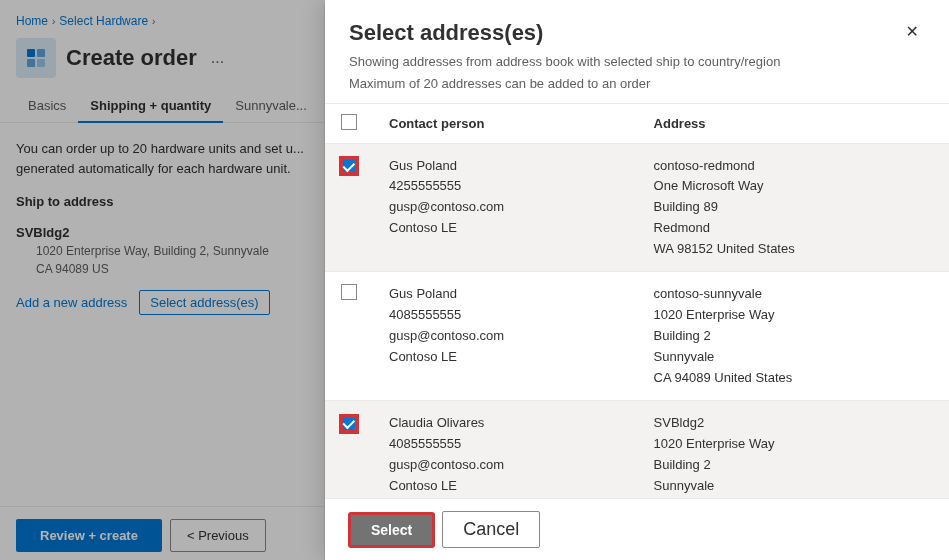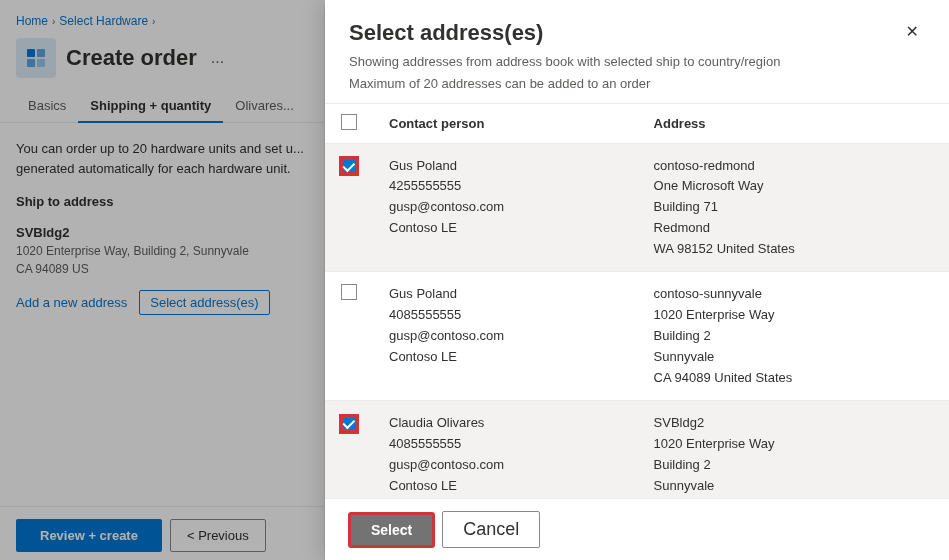--- a/index.html
+++ b/index.html
@@ -86,20 +86,21 @@
     }
     .address-name {
       font-weight: 600;
       font-size: 13px;
       margin-bottom: 2px;
     }
     .address-detail {
       font-size: 12px;
       color: #605e5c;
       line-height: 1.5;
+      margin-left: 20px;
     }
 
     .address-actions {
       display: flex;
       gap: 12px;
       margin-top: 12px;
       align-items: center;
     }
     .link-btn {
       color: #0078d4;
@@ -334,21 +335,21 @@
         <rect x="13" y="13" width="8" height="8" rx="1" fill="#0078d4" opacity="0.3"></rect>
       </svg>
     </div>
     <span class="page-title">Create order</span>
     <span class="page-menu">...</span>
   </div>
 
   <div class="tabs">
     <div class="tab">Basics</div>
     <div class="tab active">Shipping + quantity</div>
-    <div class="tab">Olivares...</div>
+    <div class="tab">Sunnyvale...</div>
   </div>
 
   <div class="left-content">
     <p>You can order up to 20 hardware units and set u... generated automatically for each hardware unit.</p>
 
     <div class="section-label">Ship to address</div>
     <div class="address-name">SVBldg2</div>
     <div class="address-detail">
       1020 Enterprise Way, Building 2, Sunnyvale<br>CA 94089 US
     </div>
@@ -396,21 +397,21 @@
           </td>
           <td>
             <div class="contact-name">Gus Poland</div>
             <div class="contact-detail">4255555555</div>
             <div class="contact-detail">gusp@contoso.com</div>
             <div class="contact-detail">Contoso LE</div>
           </td>
           <td>
             <div>contoso-redmond</div>
             <div>One Microsoft Way</div>
-            <div>Building 71</div>
+            <div>Building 89</div>
             <div>Redmond</div>
             <div>WA 98152 United States</div>
           </td>
         </tr>
 
         <tr class="row-normal">
           <td class="checkbox-cell">
             <span class="cb-unchecked"></span>
           </td>
           <td>

